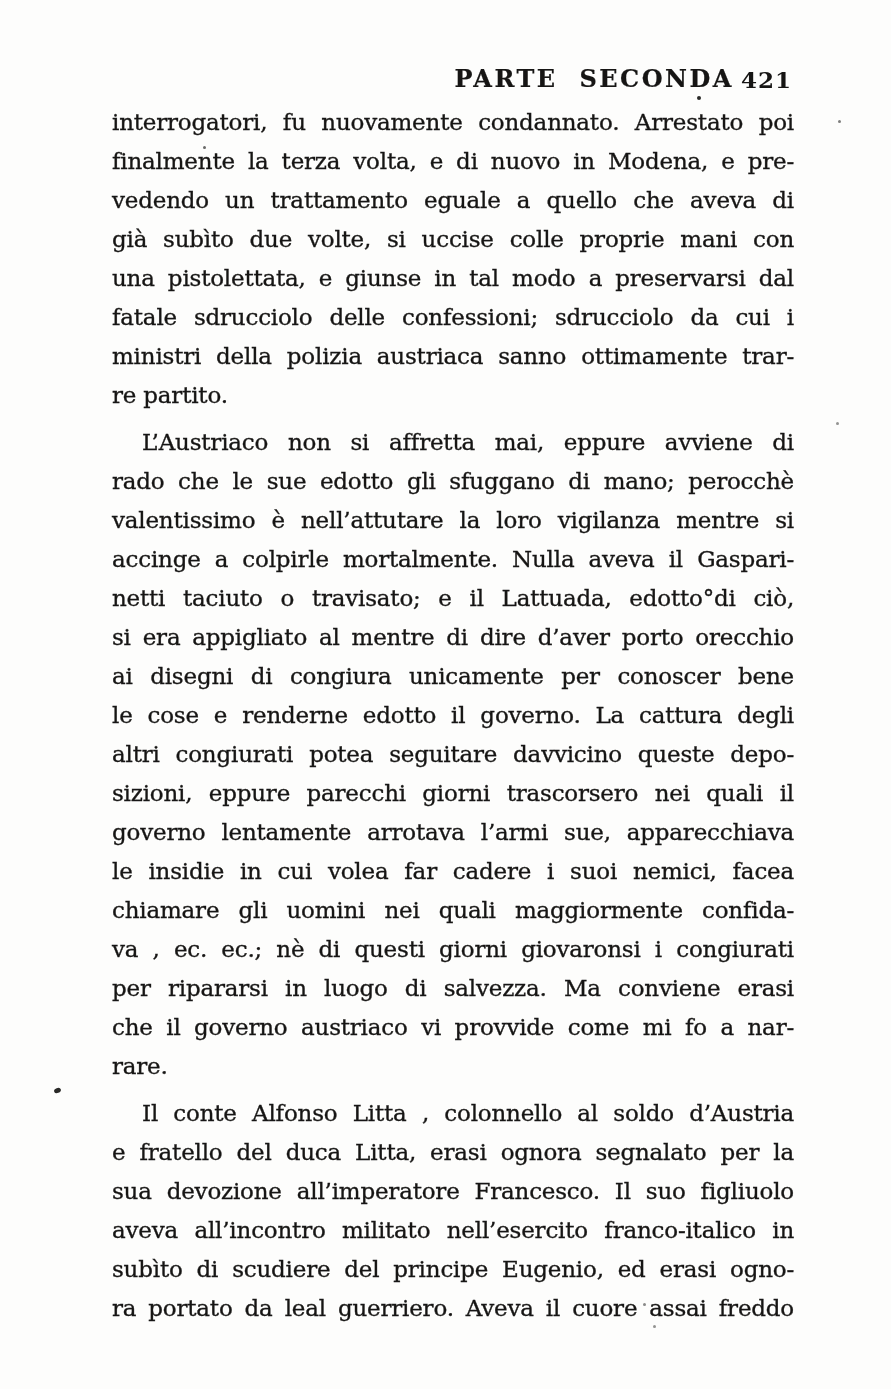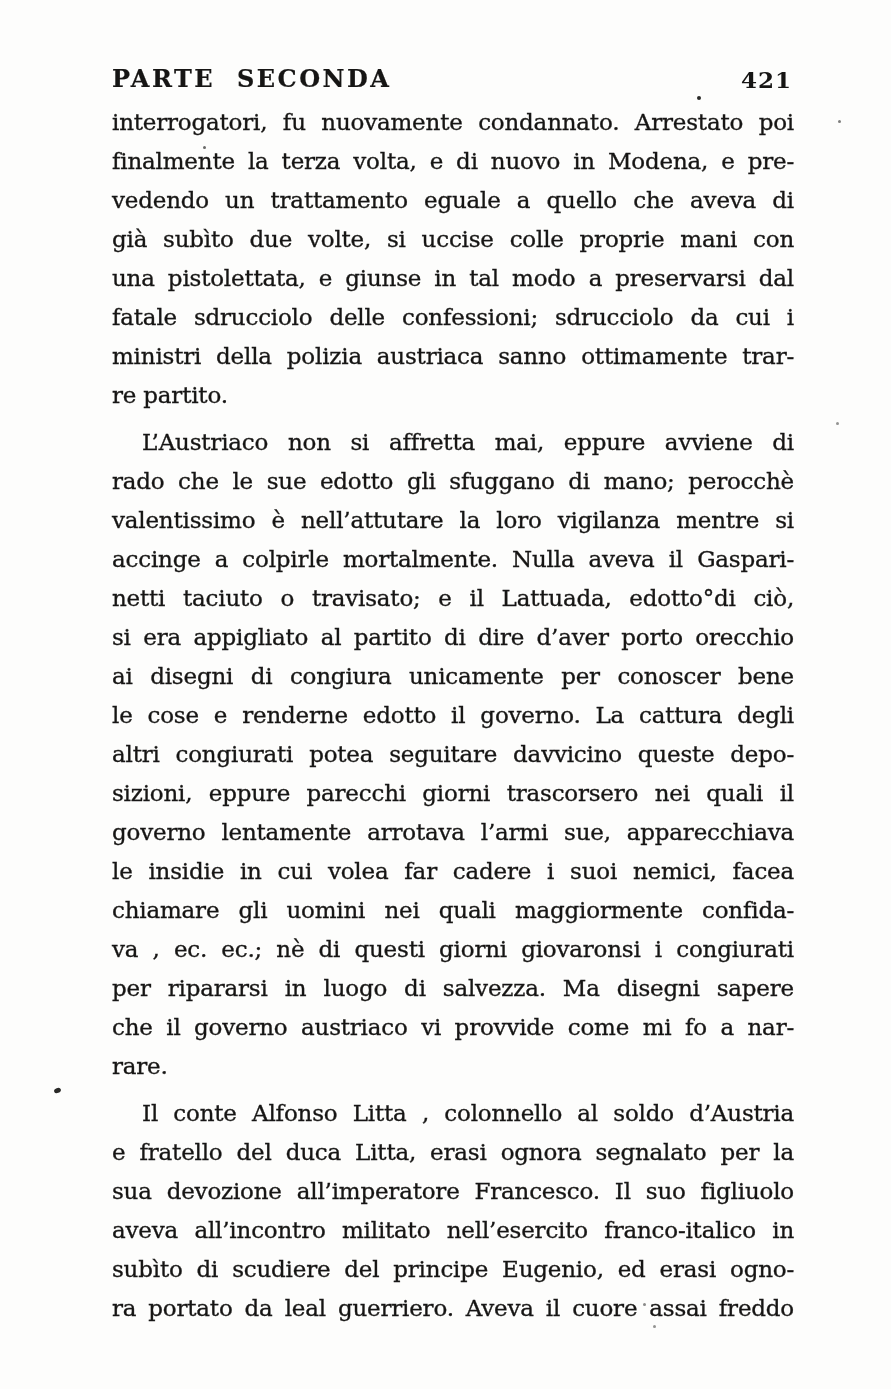--- a/index.html
+++ b/index.html
@@ -22,21 +22,21 @@
     top: 64px;
     left: 112px;
     width: 682px;
     height: 34px;
   }
   .running-title {
     position: absolute;
     left: 0;
     right: 60px;
     top: 0;
-    text-align: left;
+    text-align: right;
     font-size: 24px;
     font-weight: bold;
     letter-spacing: 2.5px;
     word-spacing: 11px;
     -webkit-text-stroke: 0.2px #161514;
     white-space: nowrap;
   }
   .page-number {
     position: absolute;
     right: 2px;
@@ -102,30 +102,30 @@
       <div class="line">già subìto due volte, si uccise colle proprie mani con</div>
       <div class="line">una pistolettata, e giunse in tal modo a preservarsi dal</div>
       <div class="line">fatale sdrucciolo delle confessioni; sdrucciolo da cui i</div>
       <div class="line">ministri della polizia austriaca sanno ottimamente trar-</div>
       <div class="line para-end">re partito.</div>
       <div class="line indent">L’Austriaco non si affretta mai, eppure avviene di</div>
       <div class="line">rado che le sue edotto gli sfuggano di mano; perocchè</div>
       <div class="line">valentissimo è nell’attutare la loro vigilanza mentre si</div>
       <div class="line">accinge a colpirle mortalmente. Nulla aveva il Gaspari-</div>
       <div class="line">netti taciuto o travisato; e il Lattuada, edotto°di ciò,</div>
-      <div class="line">si era appigliato al partito di dire d’aver porto orecchio</div>
+      <div class="line">si era appigliato al mentre di dire d’aver porto orecchio</div>
       <div class="line">ai disegni di congiura unicamente per conoscer bene</div>
       <div class="line">le cose e renderne edotto il governo. La cattura degli</div>
       <div class="line">altri congiurati potea seguitare davvicino queste depo-</div>
       <div class="line">sizioni, eppure parecchi giorni trascorsero nei quali il</div>
       <div class="line">governo lentamente arrotava l’armi sue, apparecchiava</div>
       <div class="line">le insidie in cui volea far cadere i suoi nemici, facea</div>
       <div class="line">chiamare gli uomini nei quali maggiormente confida-</div>
       <div class="line">va , ec. ec.; nè di questi giorni giovaronsi i congiurati</div>
-      <div class="line">per ripararsi in luogo di salvezza. Ma disegni sapere</div>
+      <div class="line">per ripararsi in luogo di salvezza. Ma conviene erasi</div>
       <div class="line">che il governo austriaco vi provvide come mi fo a nar-</div>
       <div class="line para-end">rare.</div>
       <div class="line indent">Il conte Alfonso Litta , colonnello al soldo d’Austria</div>
       <div class="line">e fratello del duca Litta, erasi ognora segnalato per la</div>
       <div class="line">sua devozione all’imperatore Francesco. Il suo figliuolo</div>
       <div class="line">aveva all’incontro militato nell’esercito franco-italico in</div>
       <div class="line">subìto di scudiere del principe Eugenio, ed erasi ogno-</div>
       <div class="line">ra portato da leal guerriero. Aveva il cuore assai freddo</div>
     </div>
 

